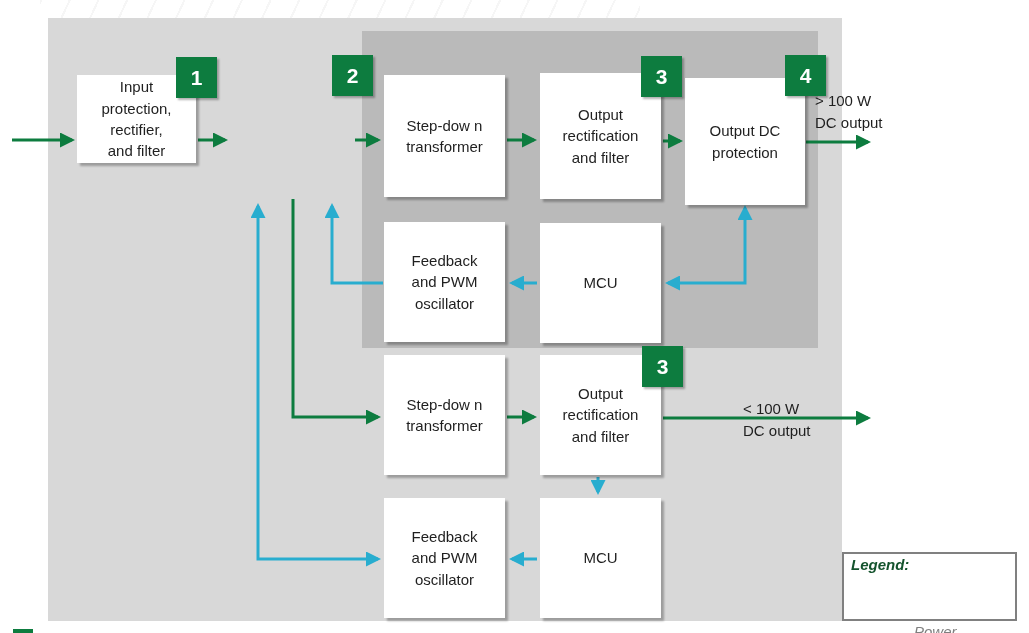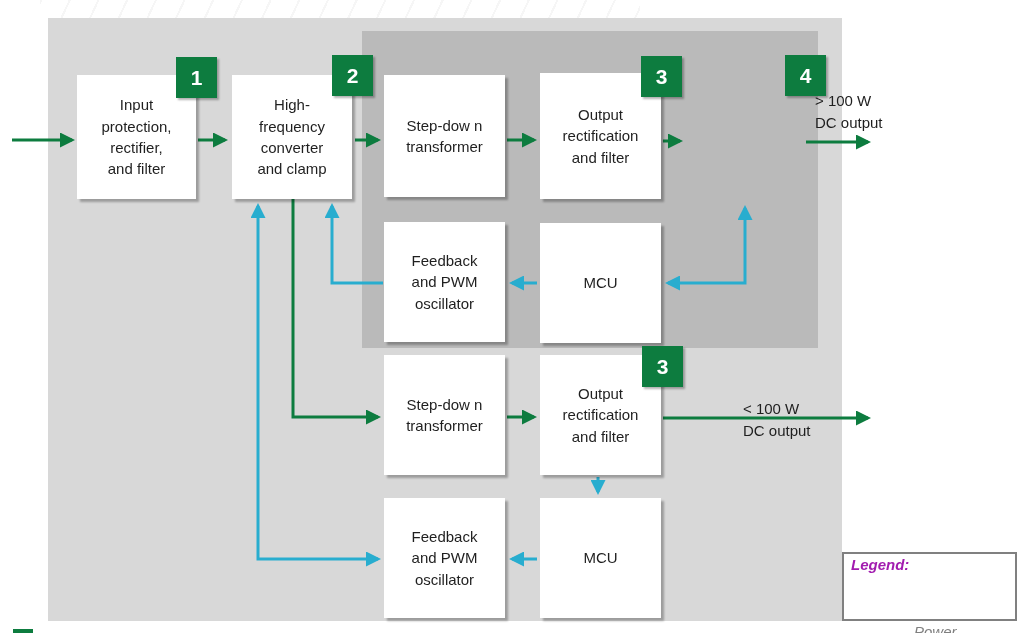--- a/index.html
+++ b/index.html
@@ -13,21 +13,21 @@
     display:flex;align-items:center;justify-content:center;text-align:center;
     font-size:15px;line-height:1.42;color:#1f1f1f;white-space:pre-line;}
   .badge{position:absolute;width:41px;height:41px;background:var(--power,#0d7c3f);
     box-shadow:2px 2px 2px rgba(0,0,0,0.3);color:#ffffff;font-weight:bold;font-size:21px;
     display:flex;align-items:center;justify-content:center;}
   .edge-label{position:absolute;font-size:15px;line-height:1.45;color:#1f1f1f;white-space:pre-line;}
   .edge-label.center{text-align:center;}
   svg.wires{position:absolute;inset:0;pointer-events:none;}
   .legend-box{position:absolute;left:842px;top:552px;width:175px;height:69px;background:#ffffff;
     border:2px solid #808080;box-sizing:border-box;}
-  .legend-title{position:absolute;left:851px;top:556px;font-size:15px;font-weight:bold;font-style:italic;color:#a21caf;}
+  .legend-title{position:absolute;left:851px;top:556px;font-size:15px;font-weight:bold;font-style:italic;color:#14532d;}
   .legend-label{position:absolute;font-size:15px;font-style:italic;color:#7f7f7f;margin-top:43px;}
   .green-sliver{position:absolute;left:13px;top:629px;width:20px;height:4px;background:var(--power,#0d7c3f);}
 </style>
 </head>
 <body>
 
 <div class="stage">
 
   <div class="watermark"></div>
   <div class="canvas"></div>
@@ -58,33 +58,31 @@
       <path d="M745,208 V283 H668" marker-start="url(#ah-c)" marker-end="url(#ah-c)"></path>
       <path d="M537,283 H512" marker-end="url(#ah-c)"></path>
       <path d="M383,283 H332 V206" marker-end="url(#ah-c)"></path>
       <path d="M258,206 V559 H378" marker-start="url(#ah-c)" marker-end="url(#ah-c)"></path>
       <path d="M598,477 V492" marker-end="url(#ah-c)"></path>
       <path d="M537,559 H512" marker-end="url(#ah-c)"></path>
       <path d="M858,610 H892" marker-end="url(#ah-c)"></path>
     </g>
   </svg>
 
-  <div class="block" style="left:77px;top:75px;width:119px;height:124px;">Input
+  <div class="block" style="left:77px;top:75px;width:119px;height:88px;">Input
 protection,
 rectifier,
 and filter</div>
-  <div class="block" style="left:232px;top:75px;width:120px;height:124px;">High-
-frequency
-converter
-and clamp</div>
   <div class="block" style="left:384px;top:75px;width:121px;height:122px;">Step-dow n
 transformer</div>
   <div class="block" style="left:540px;top:73px;width:121px;height:126px;">Output
 rectification
 and filter</div>
+  <div class="block" style="left:685px;top:78px;width:120px;height:127px;">Output  DC
+protection</div>
   <div class="block" style="left:384px;top:222px;width:121px;height:120px;">Feedback
 and PWM
 oscillator</div>
   <div class="block" style="left:540px;top:223px;width:121px;height:120px;">MCU</div>
   <div class="block" style="left:384px;top:355px;width:121px;height:120px;">Step-dow n
 transformer</div>
   <div class="block" style="left:540px;top:355px;width:121px;height:120px;">Output
 rectification
 and filter</div>
   <div class="block" style="left:384px;top:498px;width:121px;height:120px;">Feedback

